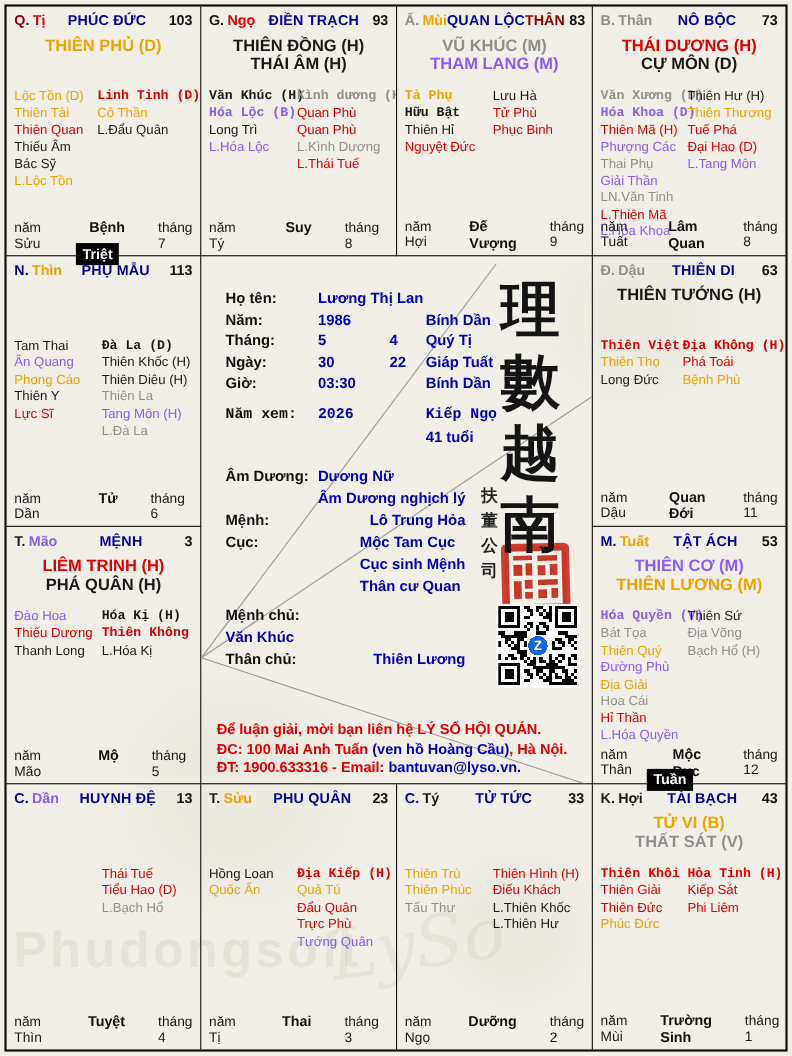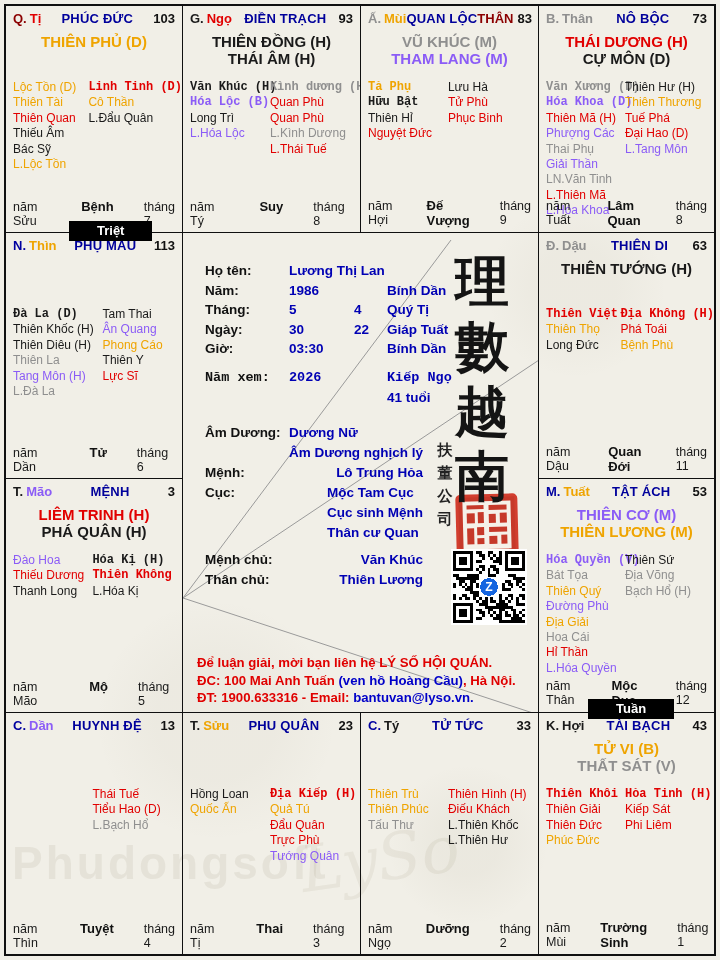--- a/index.html
+++ b/index.html
@@ -24,37 +24,37 @@
   .ph .extra{color:#8b0000;margin-right:4px;}
   .ph .pnum{color:#111;}
   .mains{height:47px;padding-top:6px;text-align:center;font-weight:bold;font-size:15px;line-height:17px;white-space:nowrap;}
   .cols{display:flex;padding:0 0 0 7px;}
   .col{display:flex;flex-direction:column;font-size:12px;line-height:15.4px;white-space:nowrap;}
   .col.l{width:47%;} .col.r{flex:1;}
   .star.b{font-weight:bold;font-family:Liberation Mono, monospace;}
   .pb{position:absolute;left:7px;right:7px;bottom:4px;display:flex;justify-content:space-between;align-items:baseline;font-size:12.5px;color:#1a1a1a;gap:30px;}
   .pb .stage{font-weight:bold;font-size:13px;color:#111;}
   
-  .badge{position:absolute;background:#000;color:#fff;font-weight:bold;font-size:13px;line-height:20px;padding:0 28px;z-index:6;}
+  .badge{position:absolute;background:#000;color:#fff;font-weight:bold;font-size:13px;line-height:20px;padding:0 6px;z-index:6;}
   .badge.triet{left:69px;top:221px;}
   .badge.tuan{left:588px;top:699px;}
   
   .diag{position:absolute;inset:0;z-index:1;}
   .center-info{position:absolute;left:22px;top:28px;z-index:4;}
   .crow{display:flex;font-size:13.5px;font-weight:bold;line-height:19.6px;white-space:nowrap;}
   .crow .lab{width:84px;color:#111;}
   .crow .v1{width:65px;color:#0000b4;}
   .crow .v2{width:33px;color:#0000b4;}
   .crow .v3{color:#0000b4;}
   .crow.gap{margin-top:9px;font-family:Liberation Mono, monospace;}
   .center-attrs{position:absolute;left:22px;top:190px;z-index:4;}
   .arow{display:flex;font-size:13.5px;font-weight:bold;line-height:20px;white-space:nowrap;justify-content:space-between;}
   .arow .lab{width:84px;color:#111;}
   .arow .vals{color:#0000b4;}
-  .arow.gap{margin-top:7px;}
+  .arow.gap{margin-top:7px;flex-direction:column;}
   .contact{position:absolute;left:14px;top:421px;width:336px;z-index:4;font-size:13.2px;font-weight:bold;line-height:17.6px;}
   .contact .red{color:#e00000;} .contact .blue{color:#0000c8;}
   .callig{position:absolute;left:266px;top:16px;width:66px;text-align:center;z-index:3;
     font-family:"DejaVu Serif",serif;font-weight:bold;font-size:54px;line-height:65px;color:#141414;}
   .sealcol{position:absolute;left:252px;top:206px;width:20px;text-align:center;z-index:3;
     font-family:"DejaVu Serif",serif;font-size:15px;line-height:23px;color:#222;font-weight:bold;}
   .seal{position:absolute;left:272px;top:260px;z-index:2;opacity:.92;transform:rotate(-1.5deg);}
   .qr{position:absolute;left:268px;top:316px;z-index:5;background:#fff;padding:2px;}
   
   .c-red{color:#e10000;} .c-darkred{color:#8b0000;} .c-orange{color:#efa400;}
@@ -207,34 +207,34 @@
       </div>
     <div class="p" style="grid-area:2/1">
         <div class="ph">
           <span class="c-navy">N.</span>
           <span class="branch c-orange">Thìn</span>
           <span class="pname">PHỤ MẪU</span>
           <span class="pnum">113</span>
         </div>
         <div class="mains"></div>
         <div class="cols">
+          <div class="col l">
+            <span class="star c-black">Tam Thai</span>
+            <span class="star c-green">Ân Quang</span>
+            <span class="star c-orange">Phong Cáo</span>
+            <span class="star c-black">Thiên Y</span>
+            <span class="star c-red">Lực Sĩ</span>
+          </div>
           <div class="col r">
             <span class="star c-black b">Đà La (D)</span>
             <span class="star c-black">Thiên Khốc (H)</span>
             <span class="star c-black">Thiên Diêu (H)</span>
             <span class="star c-gray">Thiên La</span>
             <span class="star c-green">Tang Môn (H)</span>
             <span class="star c-gray">L.Đà La</span>
-          </div>
-          <div class="col l">
-            <span class="star c-black">Tam Thai</span>
-            <span class="star c-green">Ân Quang</span>
-            <span class="star c-orange">Phong Cáo</span>
-            <span class="star c-black">Thiên Y</span>
-            <span class="star c-red">Lực Sĩ</span>
           </div>
         </div>
         <div class="pb">
           <span>năm Dần</span>
           <span class="stage">Tử</span>
           <span>tháng 6</span>
         </div>
       </div>
     <div class="p lastc" style="grid-area:2/4">
         <div class="ph">

